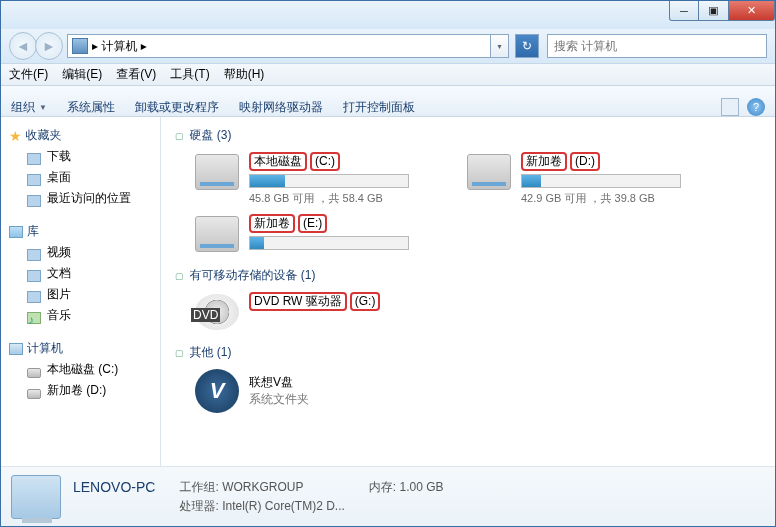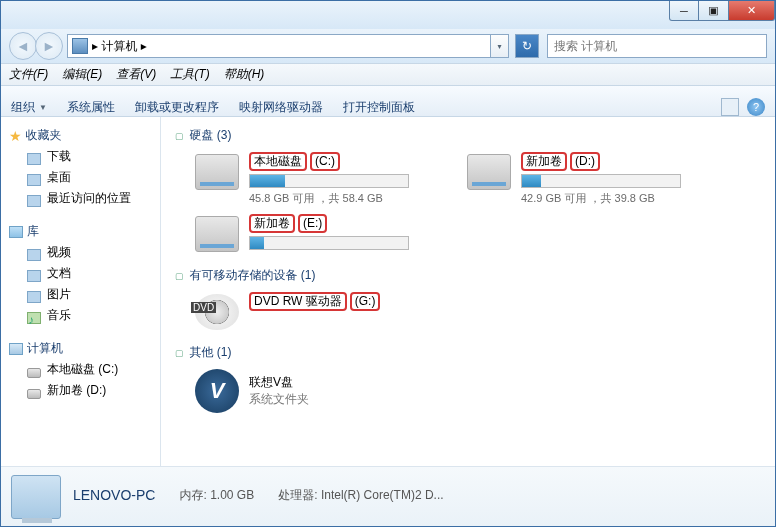--- a/index.html
+++ b/index.html
@@ -15,21 +15,21 @@
 .navbtn { width:28px; height:28px; border:1px solid #a8c0d8; border-radius:50%; background:radial-gradient(#f2f8fd,#dce9f4); display:flex; align-items:center; justify-content:center; color:#9bb2c9; font-size:14px; }
 .navbtn + .navbtn { margin-left:-2px; }
 .addrwrap { flex:1; display:flex; }
 .addr { flex:1; height:24px; border:1px solid #8ba8c6; background:#fff; display:flex; align-items:center; padding:0 4px; }
 .addr .ico { width:16px; height:16px; background:linear-gradient(#9cc3e6,#5e8fbf); border:1px solid #4a7aa8; margin-right:4px; }
 .addr span { color:#000; }
 .addrdrop { width:18px; height:24px; border:1px solid #8ba8c6; border-left:none; background:linear-gradient(#fdfdfd,#e7eef5); display:flex; align-items:center; justify-content:center; color:#4a6; font-size:8px; color:#567; }
 .refresh { width:24px; height:24px; border:1px solid #8ba8c6; background:linear-gradient(#4a87c7,#2e6bab); margin-left:2px; display:flex; align-items:center; justify-content:center; color:#fff; }
 .search { width:220px; height:24px; border:1px solid #8ba8c6; background:#fff; margin-left:4px; display:flex; align-items:center; padding:0 6px; color:#777; }
 .menubar { height:22px; background:linear-gradient(#f5f9fc,#e8eff6); border-top:1px solid #c7d7e6; display:flex; align-items:center; padding:0 8px; gap:14px; }
-.menubar span { color:#000;font-style:italic; }
+.menubar span { color:#000; }
 .toolbar { height:32px; background:linear-gradient(#f7fbff,#e5eef7); border-top:1px solid #c7d7e6; border-bottom:1px solid #c7d7e6; display:flex; align-items:flex-end; padding:0 10px; gap:20px; }
 .toolbar .tb { color:#1a3e6e; display:flex; align-items:center; gap:4px; }
 .toolbar .right { margin-left:auto; display:flex; gap:8px; }
 .smico { width:18px; height:18px; border:1px solid #9fb8cf; background:#e7f0f8; }
 .helpico { width:18px; height:18px; border-radius:50%; background:radial-gradient(#8fc6f2,#3a85c6); display:flex; align-items:center; justify-content:center; color:#fff; font-size:11px; }
 .body { flex:1; display:flex; overflow:hidden; }
 .sidebar { width:160px; border-right:1px solid #dbe5ee; padding:8px 4px; overflow-y:auto; }
 .group { margin-bottom:12px; }
 .group .grouptitle { display:flex; align-items:center; gap:4px; padding:2px 4px; color:#1a3e6e; }
 .group .item { display:flex; align-items:flex-end; gap:6px; padding:2px 4px 2px 22px; color:#000; }
@@ -40,21 +40,21 @@
 .driveico { width:14px; height:10px; background:linear-gradient(#e8e8e8,#bcbcbc); border:1px solid #999; border-radius:2px; }
 .content { flex:1; padding:10px 14px; overflow-y:auto; }
 .section { margin-bottom:14px; }
 .section-h { display:flex; align-items:center; gap:6px; color:#1a3e6e; margin-bottom:8px; }
 .section-h .tri { color:#6a8; font-size:9px; }
 .drives { display:flex; flex-wrap:wrap; gap:8px 32px; padding-left:20px; }
 .drive { width:240px; display:flex; gap:10px; }
 .drive-icon { width:44px; height:36px; background:linear-gradient(#e8e8e8,#c4c4c4); border:1px solid #aaa; border-radius:3px; position:relative; margin-top:2px; }
 .drive-icon::after { content:""; position:absolute; bottom:3px; left:4px; right:4px; height:4px; background:#6aa6d6; }
 .dvd-icon { width:44px; height:36px; background:radial-gradient(circle at 50% 50%,#eee 0%,#ccc 40%,#888 42%,#eee 44%,#ddd 100%); border-radius:50%; position:relative; margin-top:2px; }
-.dvd-icon .dvdlbl { position:absolute; bottom:17px; left:-4px; background:#444; color:#fff; font-size:10px; padding:0 2px; }
+.dvd-icon .dvdlbl { position:absolute; bottom:8px; left:-4px; background:#444; color:#fff; font-size:12px; padding:0 2px; }
 .drive-info { flex:1; }
 .drive-name { display:flex; gap:3px; margin-bottom:3px; }
 .hl { border:2px solid #d63636; border-radius:4px; padding:0 3px; color:#000; background:#fff; line-height:15px; }
 .bar { width:160px; height:14px; border:1px solid #b9b9b9; background:#f2f2f2; margin-bottom:3px; }
 .barfill { height:100%; background:linear-gradient(#5fb5e6,#2f8ac2); }
 .freespace { color:#6b6b6b; font-size:11px; }
 .other { display:flex; gap:10px; align-items:center; padding-left:20px; }
 .vico { width:44px; height:44px; border-radius:50%; background:radial-gradient(#3a6a9a,#173b5e); display:flex; align-items:center; justify-content:center; color:#fff; font-size:22px; font-weight:bold; font-style:italic; }
 .other-text .t1 { color:#000; }
 .other-text .t2 { color:#777; }
@@ -256,19 +256,20 @@
           </div>
         </div>
       </div>
     </div>
   </div>
 
   <div class="details">
     <div class="pcico"></div>
     <div class="details-grid">
       <div class="name">LENOVO-PC</div>
+      <div class="lbl"><span>工作组:</span> <span>WORKGROUP</span></div>
       <div class="lbl"><span>内存:</span> <span>1.00 GB</span></div>
       <div class="lbl"><span>处理器:</span> <span>Intel(R) Core(TM)2 D...</span></div>
       <div></div>
     </div>
   </div>
 
 </div>
 
 </body></html>

